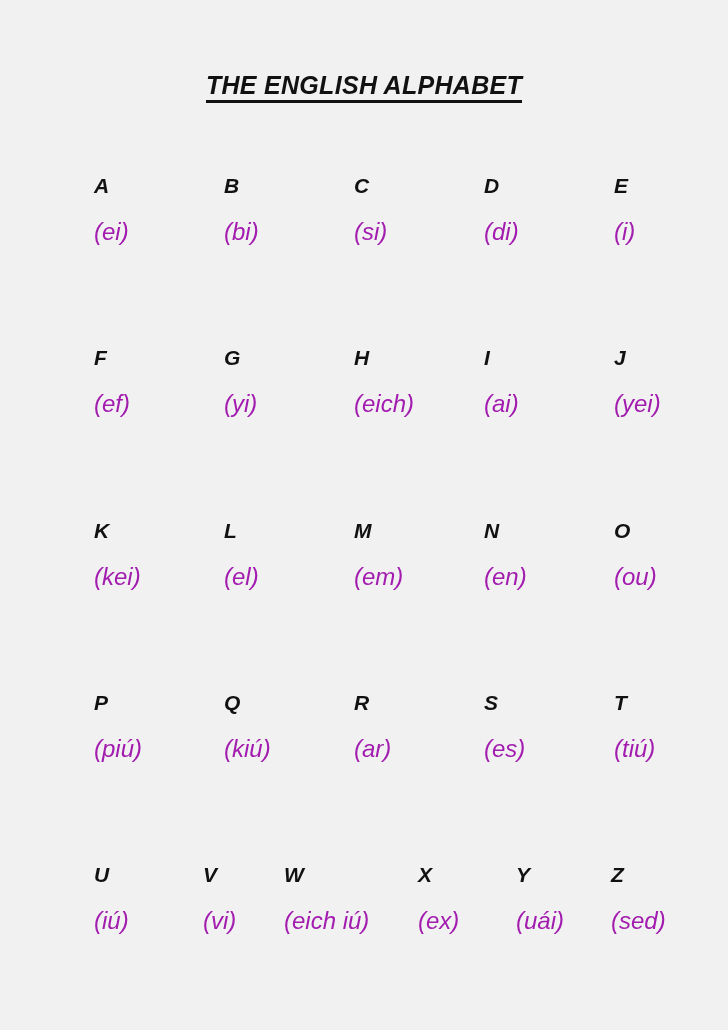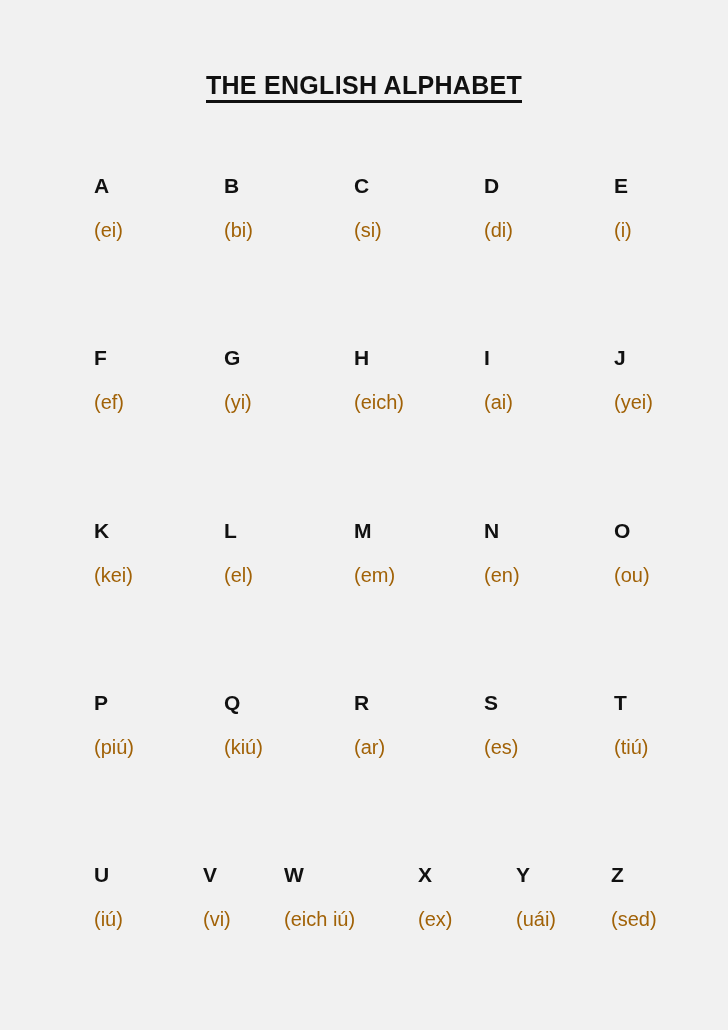--- a/index.html
+++ b/index.html
@@ -12,20 +12,21 @@
     background: #f1f1f1;
     font-family: "Liberation Sans", sans-serif;
     color: #0f0f0f;
     overflow: hidden;
   }
   .page {
     position: relative;
     width: 728px;
     height: 1030px;
     background: #f1f1f1;
+    font-style: italic;
   }
   .title {
     position: absolute;
     top: 71px;
     left: 0;
     width: 728px;
     text-align: center;
     font-size: 25px;
     font-weight: bold;
     letter-spacing: 0.3px;
@@ -59,24 +60,24 @@
   .letter {
     display: block;
     font-size: 21px;
     font-weight: bold;
     line-height: 1;
     color: #111111;
   }
   .pron {
     display: block;
     margin-top: 24px;
-    font-size: 20px;
+    font-size: 24px;
     font-weight: normal;
     line-height: 1;
-    color: #a16207;
+    color: #a21caf;
   }
 </style>
 </head>
 <body>
 
 <div class="page">
 
   <div class="title">
     <span class="title-text">THE ENGLISH ALPHABET</span>
   </div>

